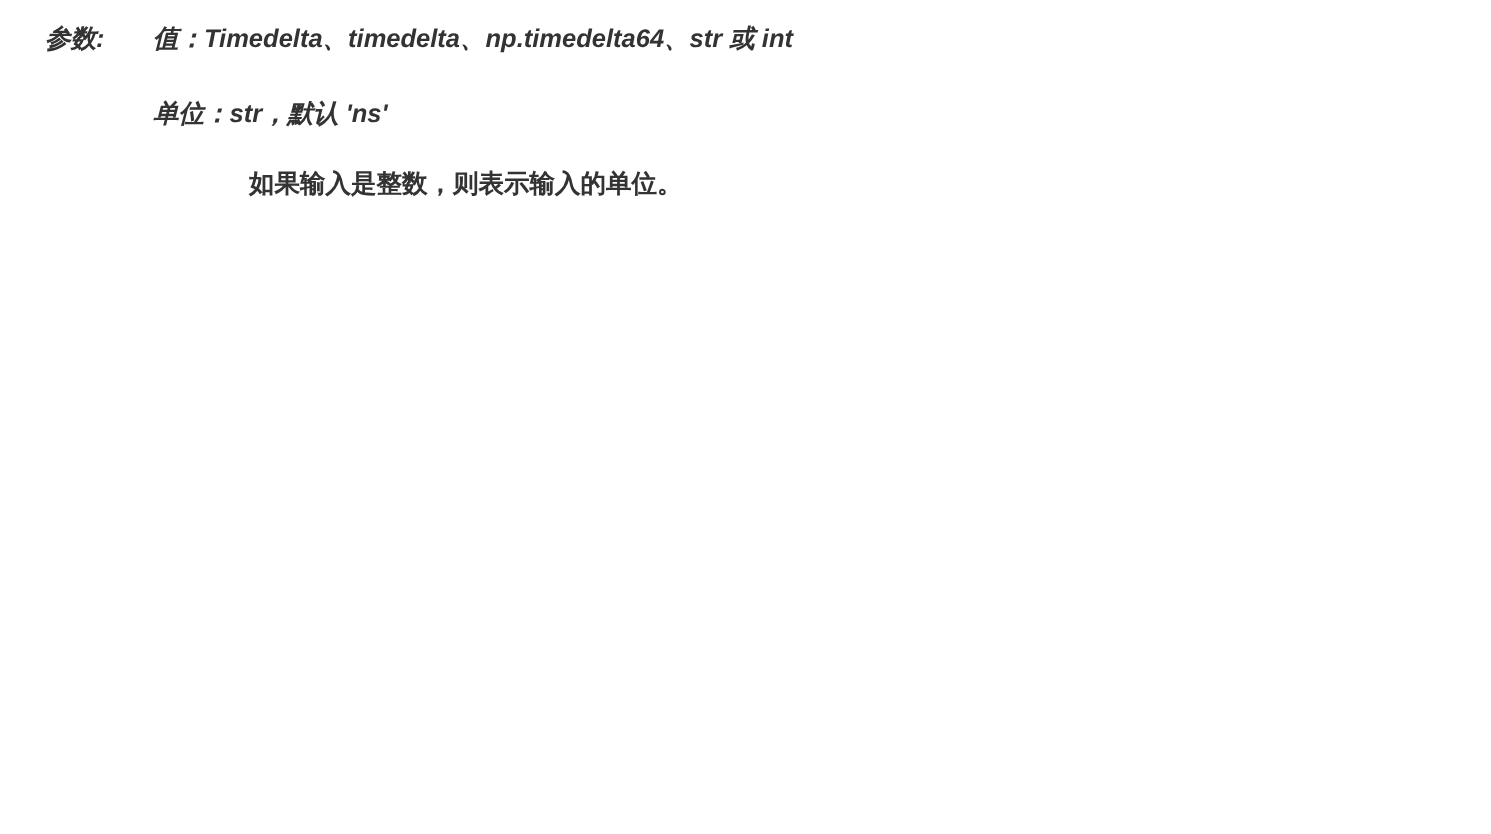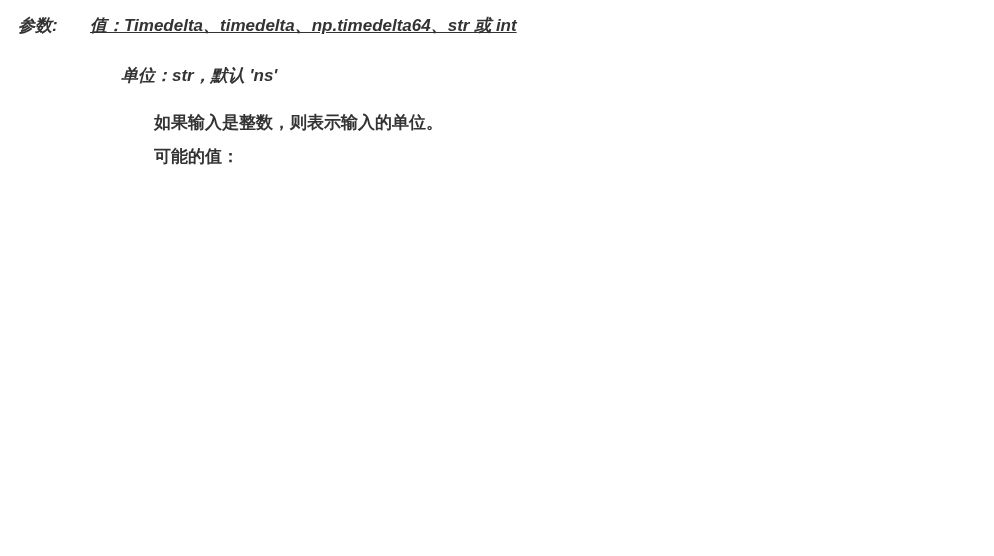--- a/index.html
+++ b/index.html
@@ -8,42 +8,41 @@
     padding: 0;
     width: 994px;
     height: 556px;
     background: #ffffff;
     font-family: "Microsoft YaHei", "PingFang SC", "Hiragino Sans GB", Arial, sans-serif;
     color: #333333;
     font-size: 17px;
     line-height: 1.9;
   }
   .page {
-    padding: 10px 30px 20px 18px;
+    padding: 10px 30px 20px 30px;
   }
   .row1 {
     display: flex;
     align-items: baseline;
     margin-bottom: 18px;
   }
   .label-col {
     font-weight: 700;
     font-style: italic;
     min-width: 60px;
   }
   .value-sig {
     font-weight: 700;
     font-style: italic;
     margin-left: 12px;
-    text-decoration: underline;
   }
   .row2 {
     display: flex;
     align-items: center;
-    margin-left: 103px;
+    margin-left: 72px;
     margin-bottom: 14px;
   }
   .unit-sig {
     font-weight: 700;
     font-style: italic;
   }
   .block {
     margin-left: 136px;
     font-weight: bold;
   }
@@ -68,16 +67,15 @@
     <span class="label-col">参数:</span>
     <span class="value-sig">值：Timedelta、timedelta、np.timedelta64、str 或 int</span>
   </div>
 
   <div class="row2">
     <span class="unit-sig">单位：str，默认 'ns'</span>
   </div>
 
   <div class="block">
     <div class="desc">如果输入是整数，则表示输入的单位。</div>
-    <div class="desc">可能的值：</div>
   </div>
 
 </div>
 
 </body></html>

